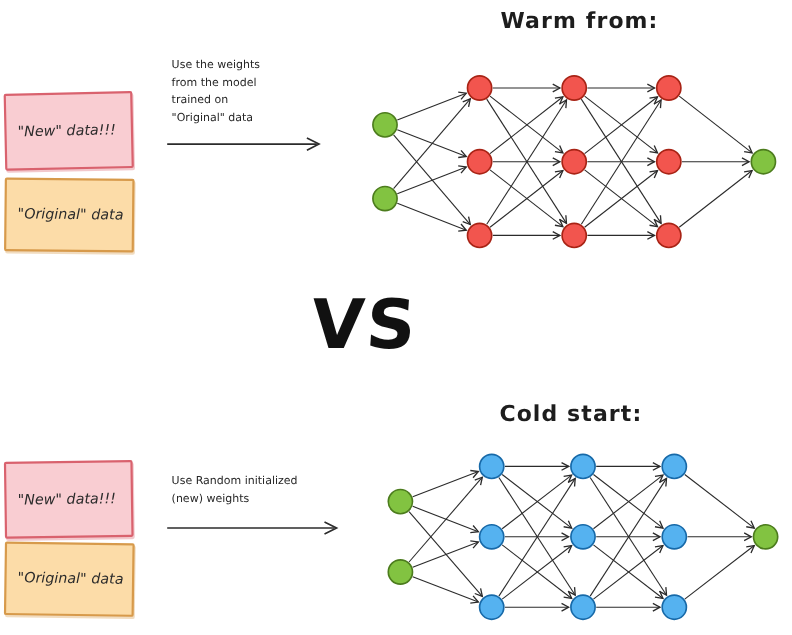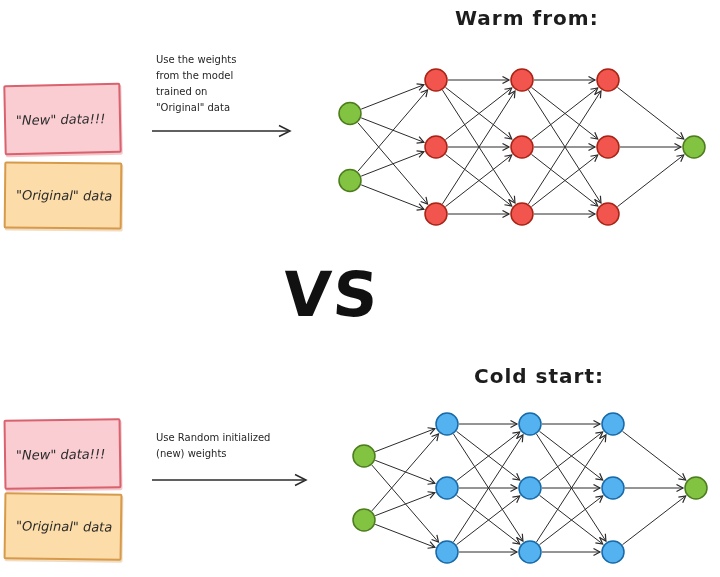--- a/index.html
+++ b/index.html
@@ -14,21 +14,21 @@
   }
   .net-title {
     position: absolute;
     font-size: 20px;
     font-weight: 600;
     letter-spacing: 1px;
     color: #1d1d1d;
     font-family: "DejaVu Sans", sans-serif;
   }
   .warm-title { left: 455px; top: 6px; }
-  .cold-title { left: 474px; top: 364px; }
+  .cold-title { left: 454px; top: 364px; }
 
   .note {
     position: absolute;
     display: flex;
     align-items: center;
     padding-left: 10px;
     font-size: 13px;
     font-style: italic;
     color: #2b2b2b;
     border-radius: 2px;

